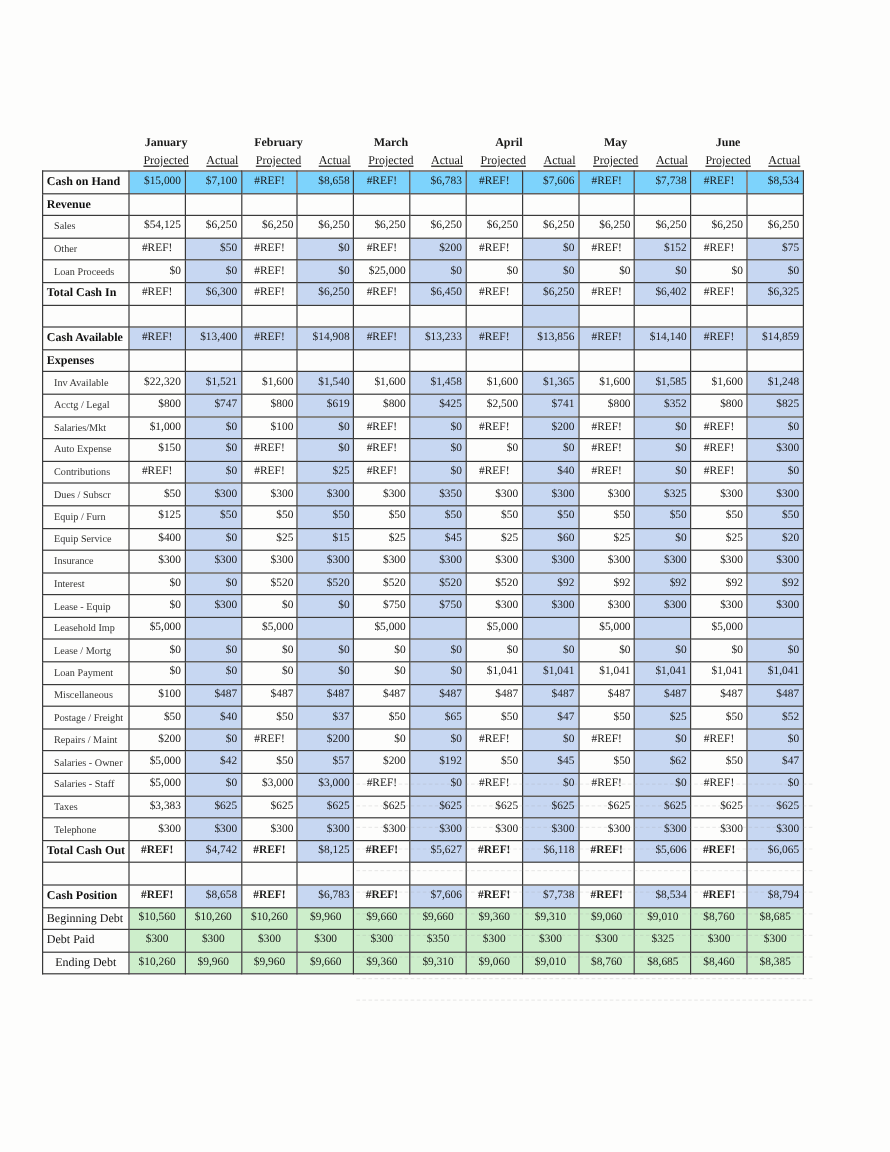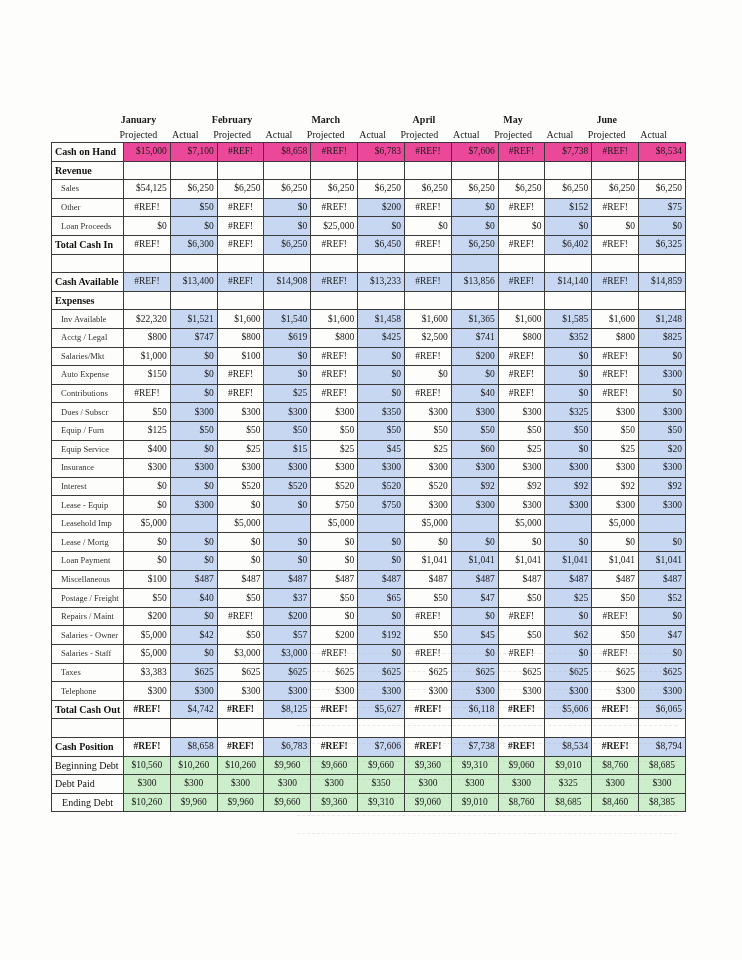--- a/index.html
+++ b/index.html
@@ -6,34 +6,34 @@
   body {
     width: 742px; height: 960px; background: #fdfdfc; position: relative; overflow: hidden;
     font-family: "Liberation Serif", "DejaVu Serif", serif; color: #1a1a1a;
   }
   .page { position: absolute; left: 0; top: 0; width: 742px; height: 960px; }
   .hdr { position: absolute; left: 43px; top: 114px; width: 634px; height: 28px; }
   .hdr .month, .hdr .sub {
     position: absolute; font-size: 10px; text-align: center; width: 60px;
   }
   .hdr .month { top: 0; font-weight: bold; }
-  .hdr .sub { top: 15px; }
+  .hdr .sub { top: 15px; text-decoration: underline; }
   table.cf {
-    position: absolute; left: 51px; top: 142px; border-collapse: collapse;
+    position: absolute; left: 35px; top: 142px; border-collapse: collapse;
     table-layout: fixed; width: 634px;
   }
   table.cf td {
     border: 1px solid #3a3a3a; height: 17.6px; padding: 0 3px; font-size: 9.5px;
     white-space: nowrap; overflow: hidden; text-align: right; line-height: 15px;
   }
   table.cf td.lbl { text-align: left; font-size: 8.5px; padding-left: 9px; color: #333; }
   table.cf td.lbl.bold { font-weight: bold; font-size: 10px; padding-left: 3px; color: #111; }
   table.cf td.c { text-align: center; }
   .blue { background: #c7d7f2; }
-  .blue2 { background: #ec4899; }
+  .blue2 { background: #7dd3fc; }
   .green { background: #cdeecb; }
   .thick-top td { border-top: 2px solid #222; }
   .ghost { position: absolute; left: 297px; top: 636px; width: 380px; height: 190px; opacity: 0.18; }
   .ghost div { border-bottom: 1px dashed #999; height: 17px; }
 </style>
 </head>
 <body>
 
 <div class="page">
   <div class="hdr" id="hdr">

